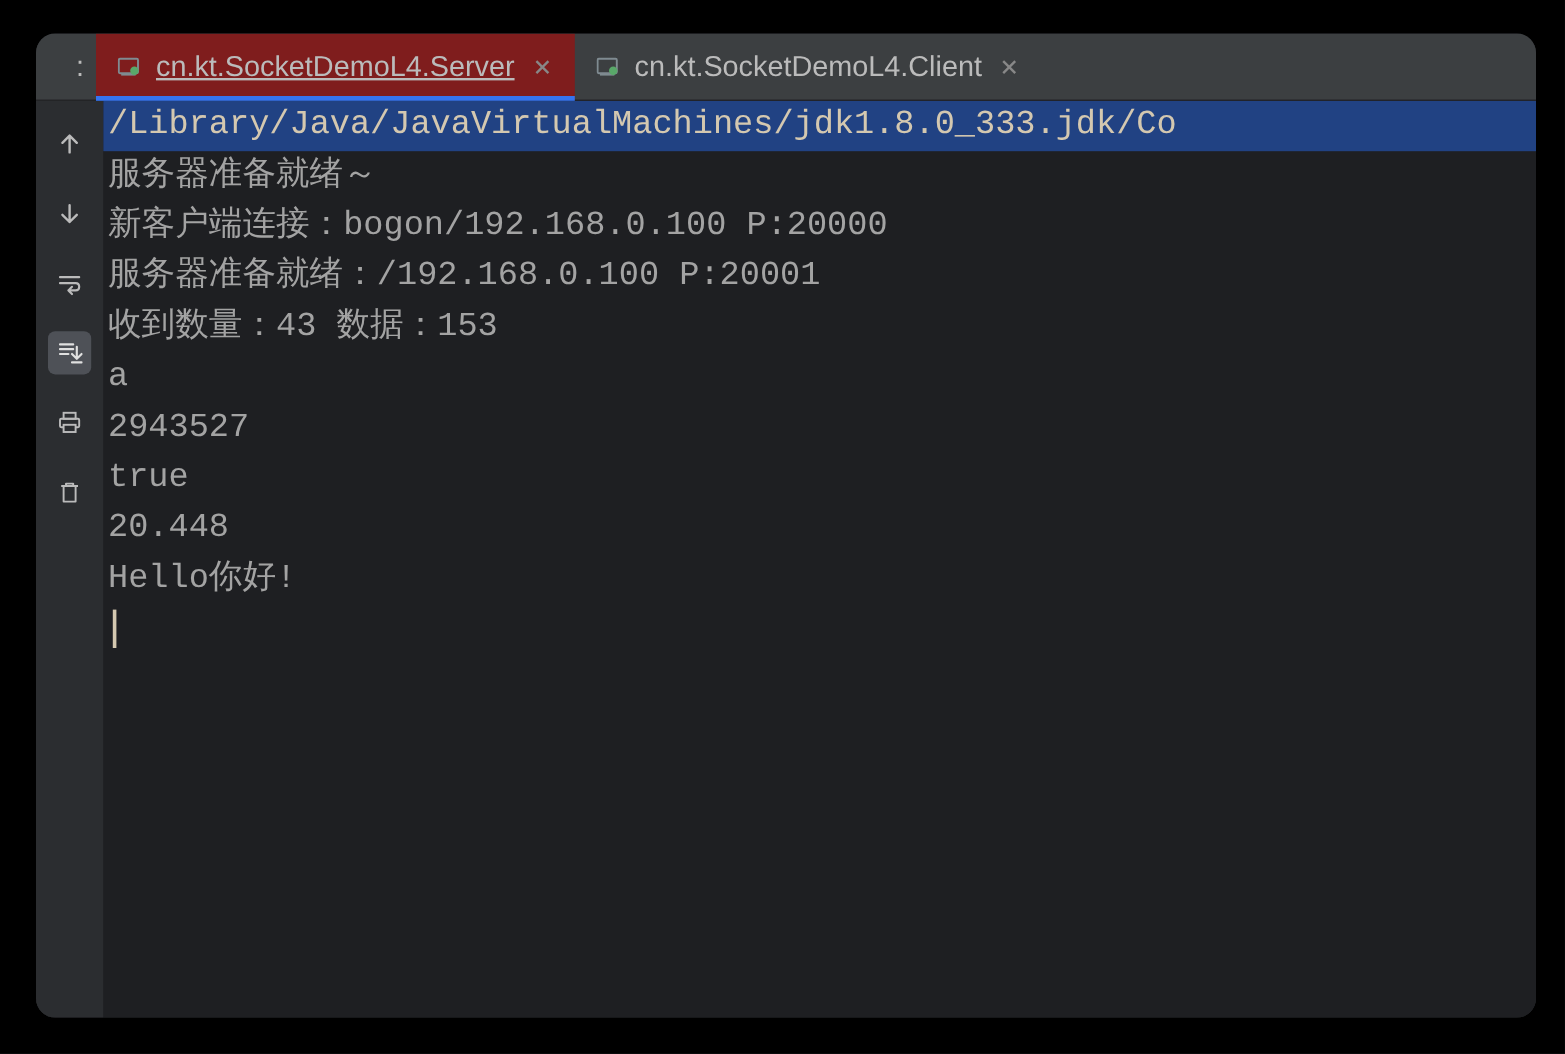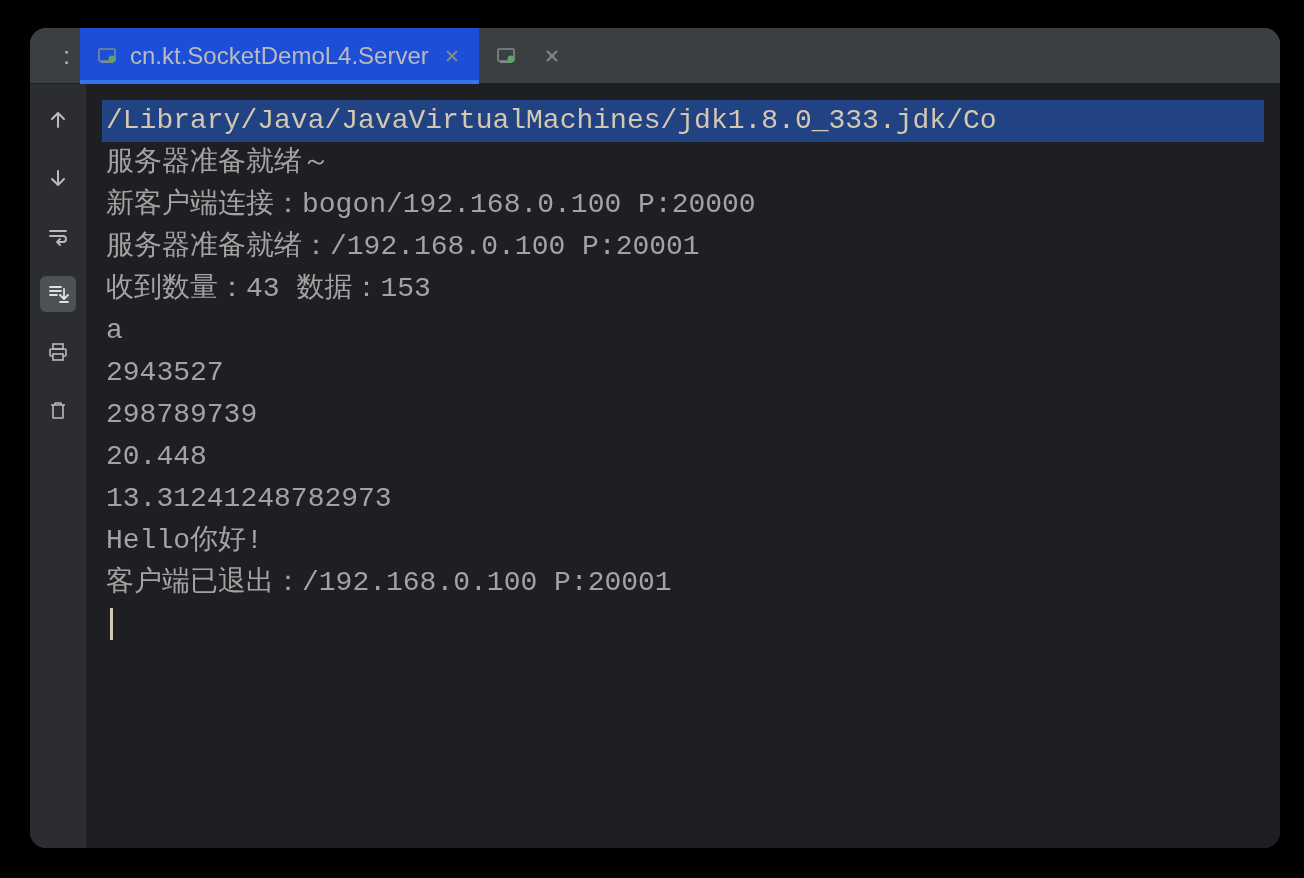--- a/index.html
+++ b/index.html
@@ -47,21 +47,22 @@
       height: 100%;
       display: flex;
       align-items: center;
       padding: 0 18px;
       color: #bbbbbb;
       font-size: 24px;
       cursor: pointer;
       position: relative;
     }
     .tab.active {
-      background: #1d4ed8;
+      background: #7f1d1d;
+      text-decoration: underline;
     }
     .tab.active::after {
       content: "";
       position: absolute;
       left: 0;
       right: 0;
       bottom: -1px;
       height: 4px;
       background: #3574f0;
     }
@@ -105,21 +106,21 @@
       justify-content: center;
       color: #bbbbbb;
       cursor: pointer;
       border-radius: 6px;
     }
     .gutter-btn.active-btn {
       background: #4e5157;
     }
     .console {
       flex: 1;
-      padding: 16px;
+      padding: 0;
       overflow: hidden;
     }
     .console-line {
       font-family: Menlo, Consolas, "Courier New", monospace;
       font-size: 28px;
       line-height: 42px;
       color: #a3a3a3;
       white-space: pre;
       padding-left: 4px;
     }
@@ -161,20 +162,21 @@
       </span>
     </div>
     <div class="tab">
       <span class="tab-icon">
         <svg width="20" height="20" viewBox="0 0 20 20">
           <rect x="1" y="3" width="16" height="12" rx="1" fill="none" stroke="#7f8b91" stroke-width="1.6"></rect>
           <rect x="3" y="15" width="12" height="2" fill="#7f8b91"></rect>
           <circle cx="14" cy="13" r="3.5" fill="#59a869"></circle>
         </svg>
       </span>
+      <span>cn.kt.SocketDemoL4.Client</span>
       <span class="tab-close">
         <svg width="14" height="14" viewBox="0 0 14 14">
           <line x1="2" y1="2" x2="12" y2="12" stroke="#888" stroke-width="2"></line>
           <line x1="12" y1="2" x2="2" y2="12" stroke="#888" stroke-width="2"></line>
         </svg>
       </span>
     </div>
   </div>
 
   <div class="body-area">
@@ -216,22 +218,20 @@
     </div>
 
     <div class="console">
       <div class="console-line highlight">/Library/Java/JavaVirtualMachines/jdk1.8.0_333.jdk/Co</div>
       <div class="console-line">服务器准备就绪～</div>
       <div class="console-line">新客户端连接：bogon/192.168.0.100 P:20000</div>
       <div class="console-line">服务器准备就绪：/192.168.0.100 P:20001</div>
       <div class="console-line">收到数量：43 数据：153</div>
       <div class="console-line">a</div>
       <div class="console-line">2943527</div>
-      <div class="console-line">298789739</div>
+      <div class="console-line">true</div>
       <div class="console-line">20.448</div>
-      <div class="console-line">13.31241248782973</div>
       <div class="console-line">Hello你好!</div>
       <div class="console-line"></div>
-      <div class="console-line">客户端已退出：/192.168.0.100 P:20001</div>
       <div class="console-line"><span class="caret"></span></div>
     </div>
   </div>
 </div>
 
 </body></html>

